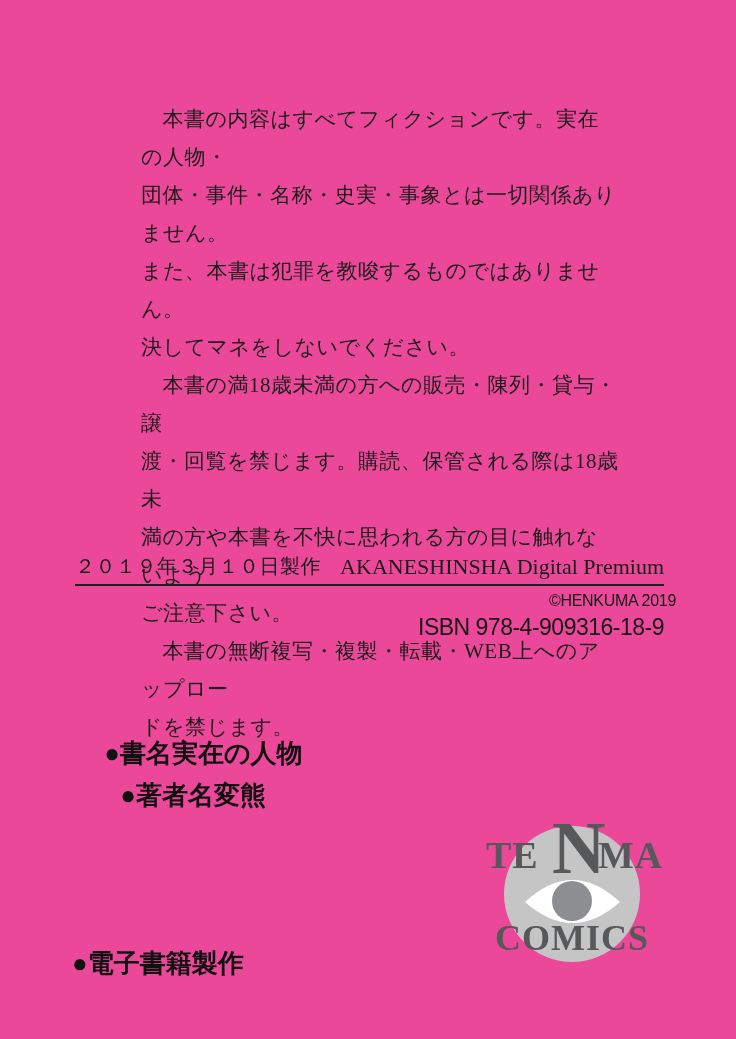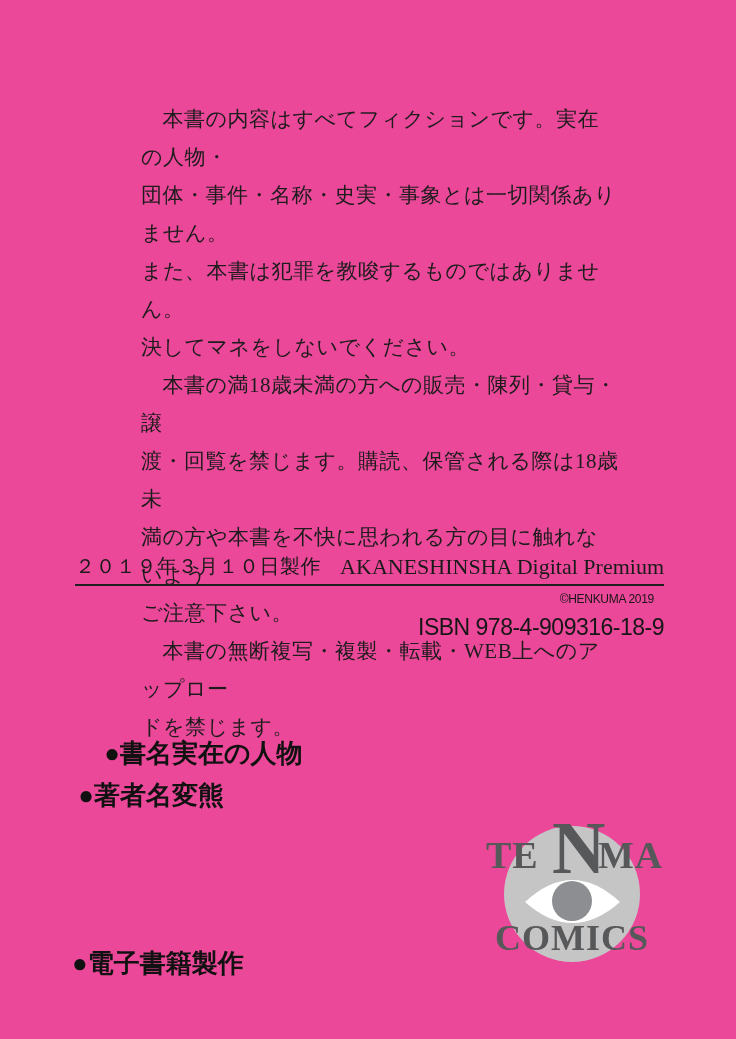--- a/index.html
+++ b/index.html
@@ -42,23 +42,23 @@
   .rule {
     position: absolute;
     left: 75px;
     right: 72px;
     top: 584px;
     height: 2px;
     background: #1f1f1f;
   }
   .copyright {
     position: absolute;
-    right: 82px;
+    right: 60px;
     top: 592px;
-    font-size: 12px;
+    font-size: 16px;
     font-family: "Liberation Sans", "DejaVu Sans", sans-serif;
     letter-spacing: -0.3px;
     color: #161616;
   }
   .isbn {
     position: absolute;
     right: 72px;
     top: 614px;
     font-size: 23px;
     font-family: "Liberation Sans", "DejaVu Sans", sans-serif;
@@ -73,21 +73,21 @@
     left: 72px;
     display: flex;
     font-family: "Liberation Sans", "DejaVu Sans", sans-serif;
     font-weight: 700;
     font-size: 26px;
     color: #111111;
     text-align: right;
   }
   .clabel { flex: none; width: 100px; }
   .crow.r1 { top: 736px; }
-  .crow.r2 { top: 778px; }
+  .crow.r2 { top: 778px; margin-left: 42px; }
   .crow.r3 { top: 826px; }
   .crow.r3 .cvalue { white-space: pre-line; line-height: 26px; }
   .crow.r4 { top: 946px; }
   .crow.r4 .clabel { width: auto; margin-right: 24px; }
 
   
   .logo { position: absolute; left: 468px; top: 790px; }
   .logo text {
     font-family: "Liberation Serif", "DejaVu Serif", serif;
     font-weight: 600;

